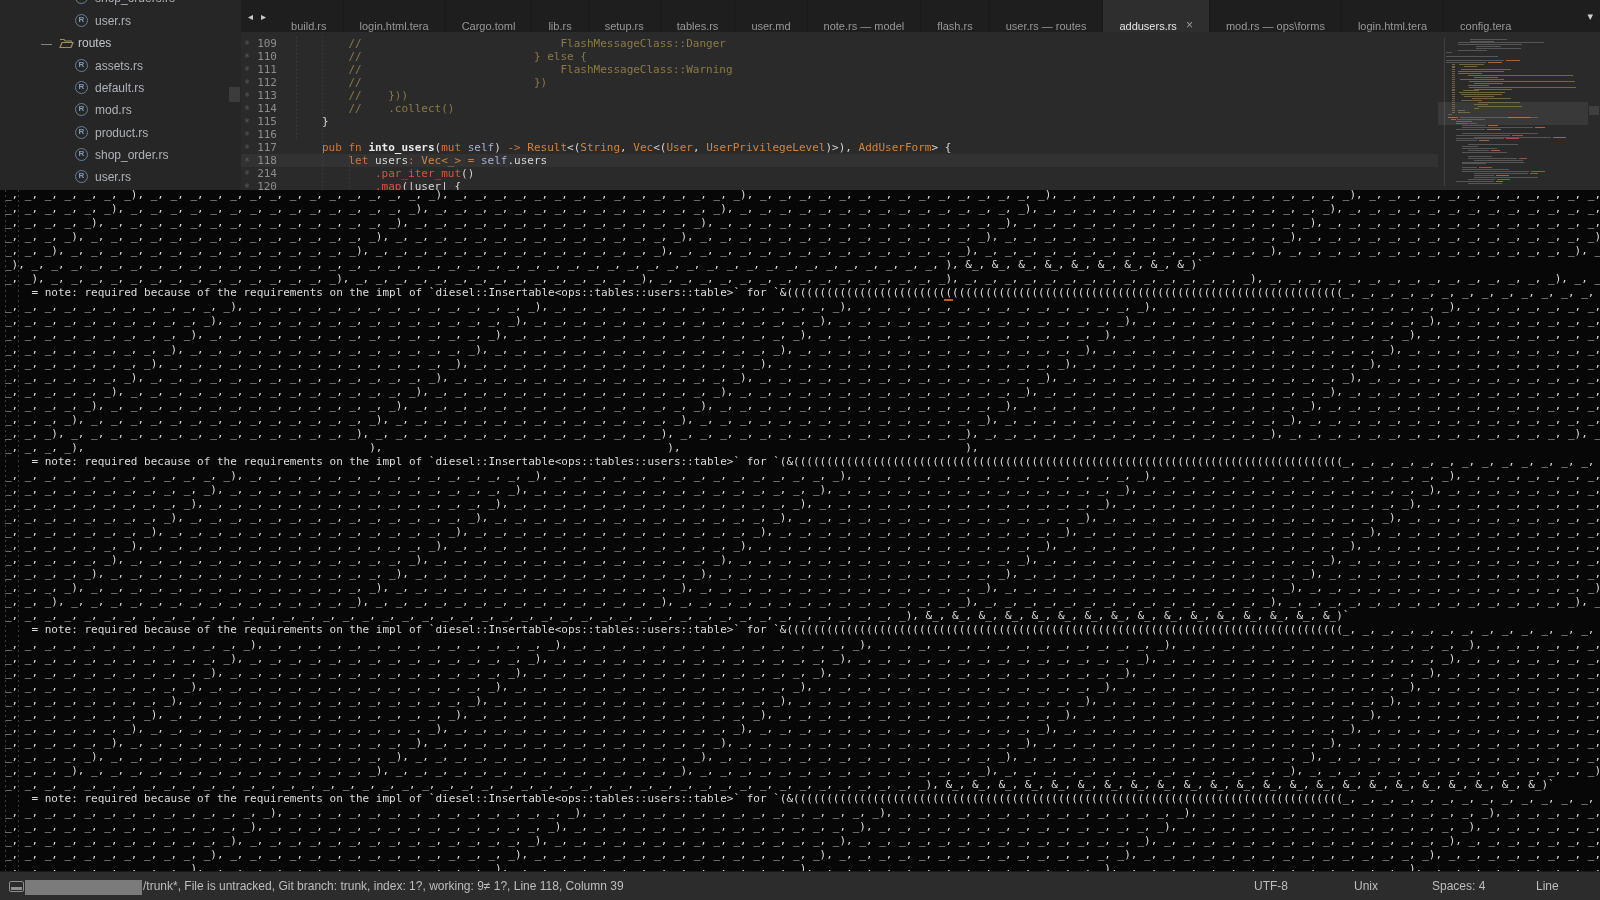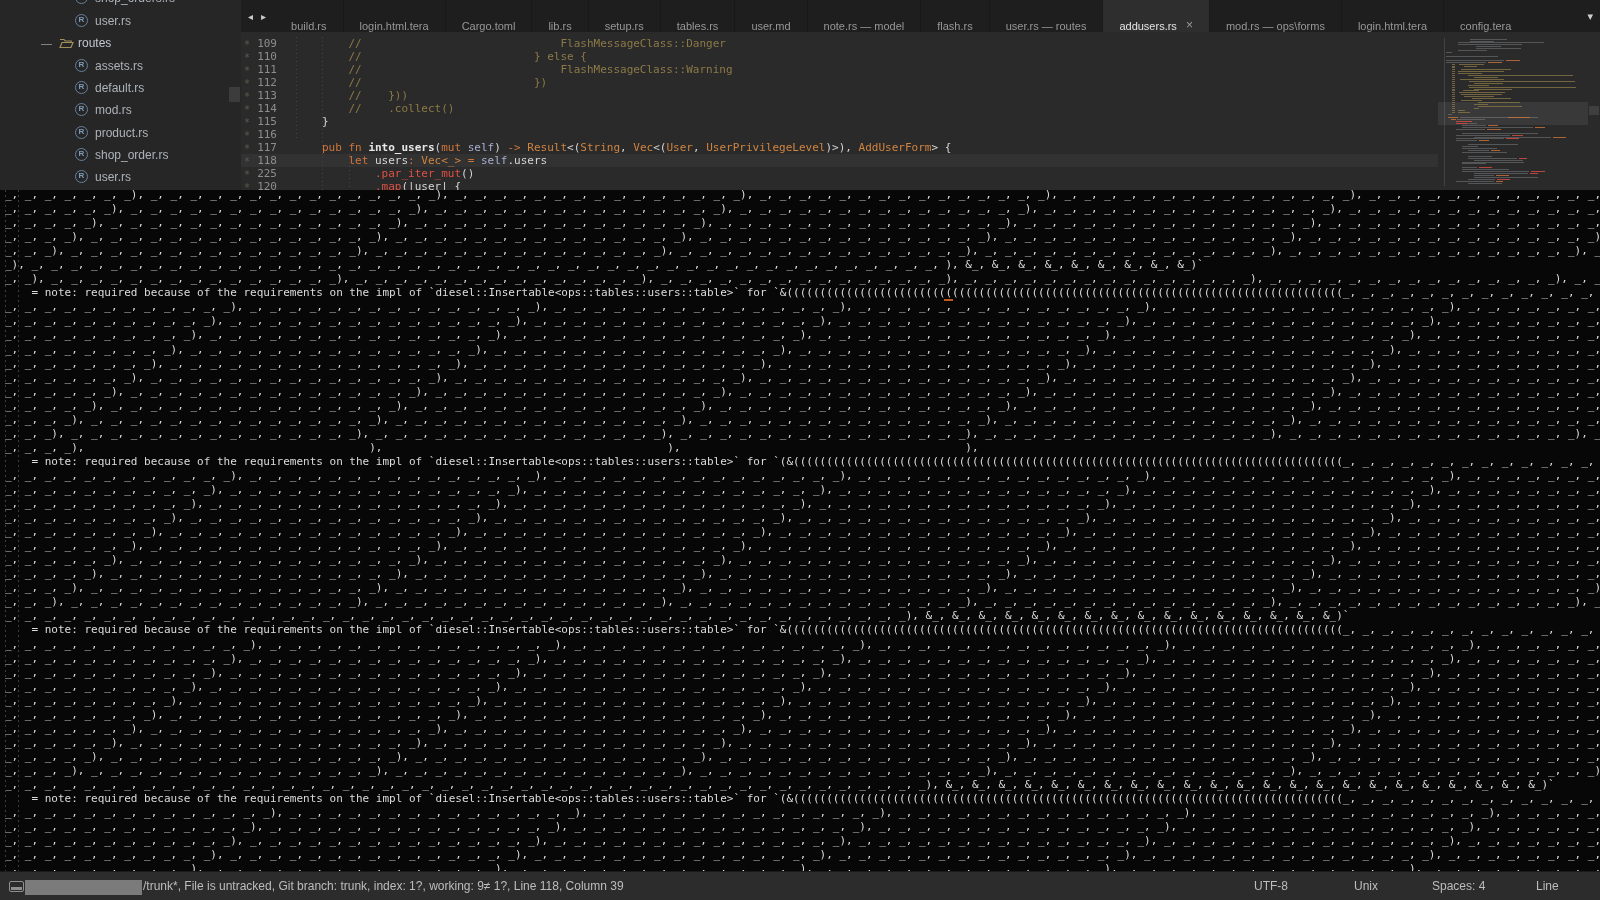--- a/index.html
+++ b/index.html
@@ -212,21 +212,21 @@
         <div class="cl"><span class="star">*</span><span class="num">109</span><span class="codetext"><span class="sC">        //                              FlashMessageClass::Danger</span></span></div>
         <div class="cl"><span class="star">*</span><span class="num">110</span><span class="codetext"><span class="sC">        //                          } else {</span></span></div>
         <div class="cl"><span class="star">*</span><span class="num">111</span><span class="codetext"><span class="sC">        //                              FlashMessageClass::Warning</span></span></div>
         <div class="cl"><span class="star">*</span><span class="num">112</span><span class="codetext"><span class="sC">        //                          })</span></span></div>
         <div class="cl"><span class="star">*</span><span class="num">113</span><span class="codetext"><span class="sC">        //    }))</span></span></div>
         <div class="cl"><span class="star">*</span><span class="num">114</span><span class="codetext"><span class="sC">        //    .collect()</span></span></div>
         <div class="cl"><span class="star">*</span><span class="num">115</span><span class="codetext"><span class="sW">    }</span></span></div>
         <div class="cl"><span class="star">*</span><span class="num">116</span><span class="codetext"></span></div>
         <div class="cl"><span class="star">*</span><span class="num">117</span><span class="codetext"><span class="sW">    </span><span class="sK">pub</span><span class="sW"> </span><span class="sK">fn</span><span class="sW"> </span><span class="sF">into_users</span><span class="sW">(</span><span class="sK">mut</span><span class="sW"> </span><span class="sS">self</span><span class="sW">) </span><span class="sK">-&gt;</span><span class="sW"> </span><span class="sT">Result</span><span class="sW">&lt;(</span><span class="sT">String</span><span class="sW">, </span><span class="sT">Vec</span><span class="sW">&lt;(</span><span class="sT">User</span><span class="sW">, </span><span class="sT">UserPrivilegeLevel</span><span class="sW">)&gt;), </span><span class="sT">AddUserForm</span><span class="sW">&gt; {</span></span></div>
         <div class="cl current"><span class="star">*</span><span class="num">118</span><span class="codetext"><span class="sW">        </span><span class="sK">let</span><span class="sW"> users</span><span class="sK">:</span><span class="sW"> </span><span class="sT">Vec&lt;_&gt;</span><span class="sW"> </span><span class="sK">=</span><span class="sW"> </span><span class="sS">self</span><span class="sW">.users</span></span></div>
-        <div class="cl"><span class="star">*</span><span class="num">225</span><span class="codetext"><span class="sW">            </span><span class="sR">.par_iter_mut</span><span class="sW">()</span></span></div>
+        <div class="cl"><span class="star">*</span><span class="num">214</span><span class="codetext"><span class="sW">            </span><span class="sR">.par_iter_mut</span><span class="sW">()</span></span></div>
         <div class="cl"><span class="star">*</span><span class="num">120</span><span class="codetext"><span class="sW">            </span><span class="sR">.map</span><span class="sW">(|user| {</span></span></div>
       </div>
   <div class="iguide" style="left: 54.5px; top: 5px; height: 104px;"></div>
       <div class="iguide" style="left: 81px; top: 5px; height: 156px;"></div>
       <div class="iguide" style="left: 107.5px; top: 122px; height: 39px;"></div>
     </div>
 
   <div id="minimap">
     <div id="mguide"></div>
     <div id="mviewport"></div>

